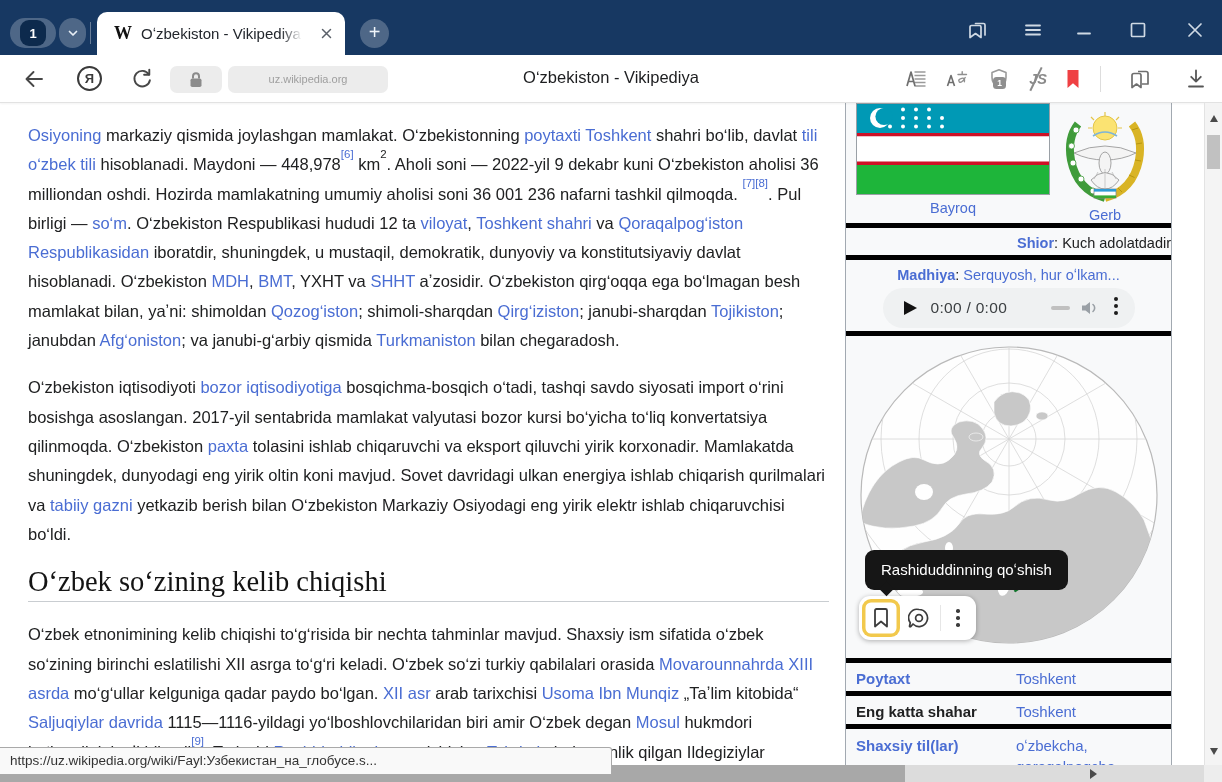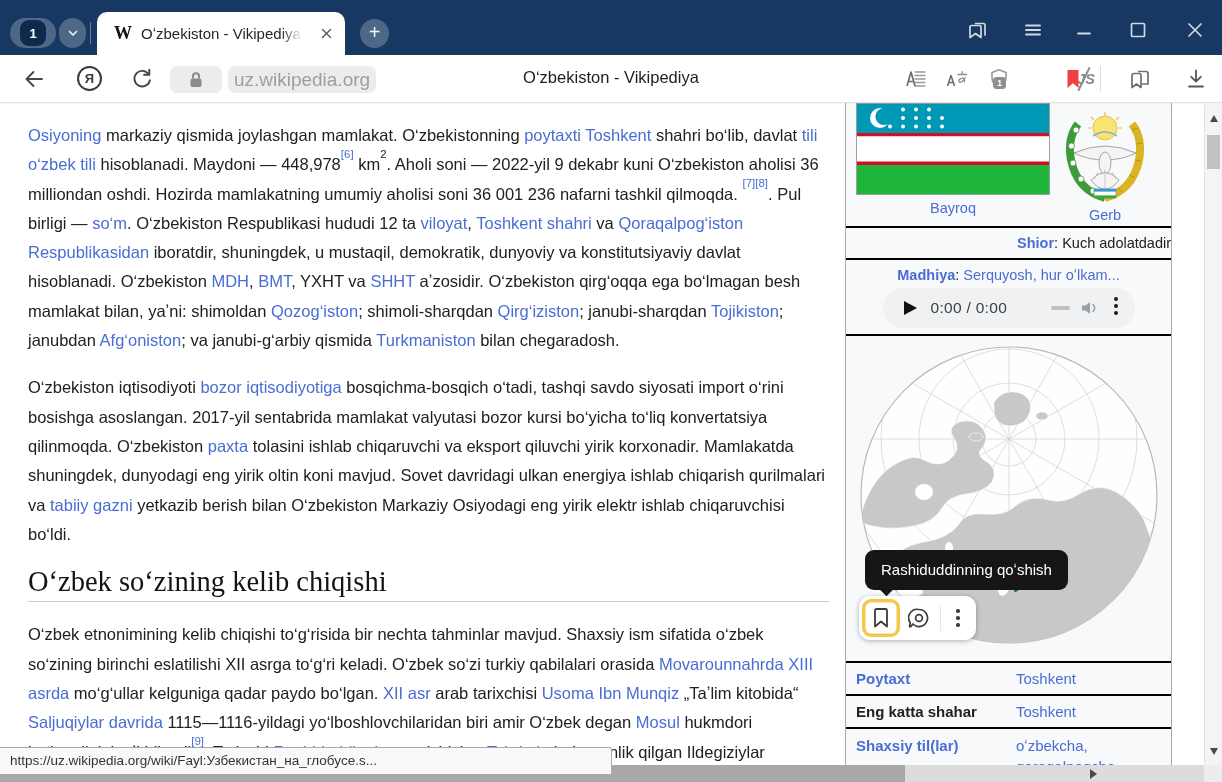--- a/index.html
+++ b/index.html
@@ -35,23 +35,23 @@
   .toolbar{position:absolute;left:0;top:55px;width:100%;height:48px;background:#fff;
            border-bottom:1px solid #e2e2e2;box-shadow:0 1px 2px rgba(0,0,0,.05);z-index:3;}
   .tl-ic{position:absolute;top:67px;width:24px;height:24px;z-index:4;}
   .ic-back{left:22px;} .ic-refresh{left:130px;}
   .yandex{position:absolute;left:77px;top:66px;width:25px;height:25px;border:2px solid #3a3a3a;
           border-radius:50%;color:#3a3a3a;font-size:13px;font-weight:700;text-align:center;
           line-height:21px;z-index:4;}
   .pill{position:absolute;top:66px;height:27px;border-radius:7px;background:#ececec;z-index:4;}
   .pill-lock{left:170px;width:52px;}
   .pill-lock svg{display:block;margin:4px auto 0;}
-  .pill-url{left:228px;width:148px;font-size:19px;color:#9e9e9e;text-align:center;line-height:27px;}
+  .pill-url{left:228px;width:160px;font-size:11px;color:#9e9e9e;text-align:center;line-height:27px;}
   .pg-title{position:absolute;left:0;right:0;top:68px;text-align:center;font-size:16.5px;color:#1d1e20;z-index:3;}
-  .ic-reader{left:905px;} .ic-translate{left:945px;} .ic-shield{left:987px;} .ic-js{left:1026px;margin-left:48px;}
+  .ic-reader{left:905px;} .ic-translate{left:945px;} .ic-shield{left:987px;} .ic-js{left:1026px;}
   .ic-redbm{left:1061px;} .ic-coll{left:1128px;} .ic-dl{left:1184px;}
   .tl-sep{position:absolute;left:1100px;top:66px;width:1px;height:26px;background:#ddd;z-index:4;}
   .shield-badge{position:absolute;left:6px;top:10px;width:13px;height:12px;border-radius:3.5px;
                 background:#8f8f8f;color:#fff;font-size:8.5px;font-weight:700;text-align:center;line-height:12px;}
   .js-ic{position:relative;color:#8a8a8a;font-size:14.5px;font-style:italic;font-weight:700;
          line-height:24px;text-align:center;}
   .js-ic .slash{position:absolute;left:9px;top:-1px;width:1.8px;height:26px;background:#8a8a8a;
                 transform:rotate(26deg);}
 
   
@@ -61,21 +61,21 @@
   .p1{margin-top:-13px;}
   .wlink{color:#4a6dd3;text-decoration:none;cursor:pointer;}
   .b{font-weight:700;}
   sup.ref,sup.sp{font-size:11.5px;line-height:0;position:relative;top:-6px;}
   h2.sect{font-family:"Liberation Serif","DejaVu Serif",serif;font-weight:400;font-size:28.5px;
           color:#141414;border-bottom:1px solid #c9cdd1;padding-bottom:5px;margin:18px 0 11px;}
 
   
   .infobox{position:absolute;left:845px;top:0;width:327px;height:662px;background:#f8f9fa;
            border-left:1px solid #a2a9b1;border-right:1px solid #a2a9b1;font-size:14.5px;color:#202122;overflow:hidden;}
-  .ib-row-line{border-bottom:2px solid #000000;}
+  .ib-row-line{border-bottom:5px solid #000000;}
   .ib-images{position:relative;height:125px;}
   .flag{position:absolute;left:10px;top:0;}
   .gerb{position:absolute;left:216px;top:0;}
   .cap{position:absolute;text-align:center;font-size:14.5px;}
   .cap-flag{left:10px;top:97px;width:194px;}
   .cap-gerb{left:206px;top:104px;width:106px;}
   .ib-shior{height:32px;line-height:31px;text-align:right;}
   .ib-madhiya{height:76px;text-align:center;padding-top:7px;}
   .player{width:252px;height:40px;border-radius:20px;background:#eff1f2;margin:5px auto 0;position:relative;}
   .play-tri{position:absolute;left:21px;top:13px;width:0;height:0;border-left:13px solid #121212;

